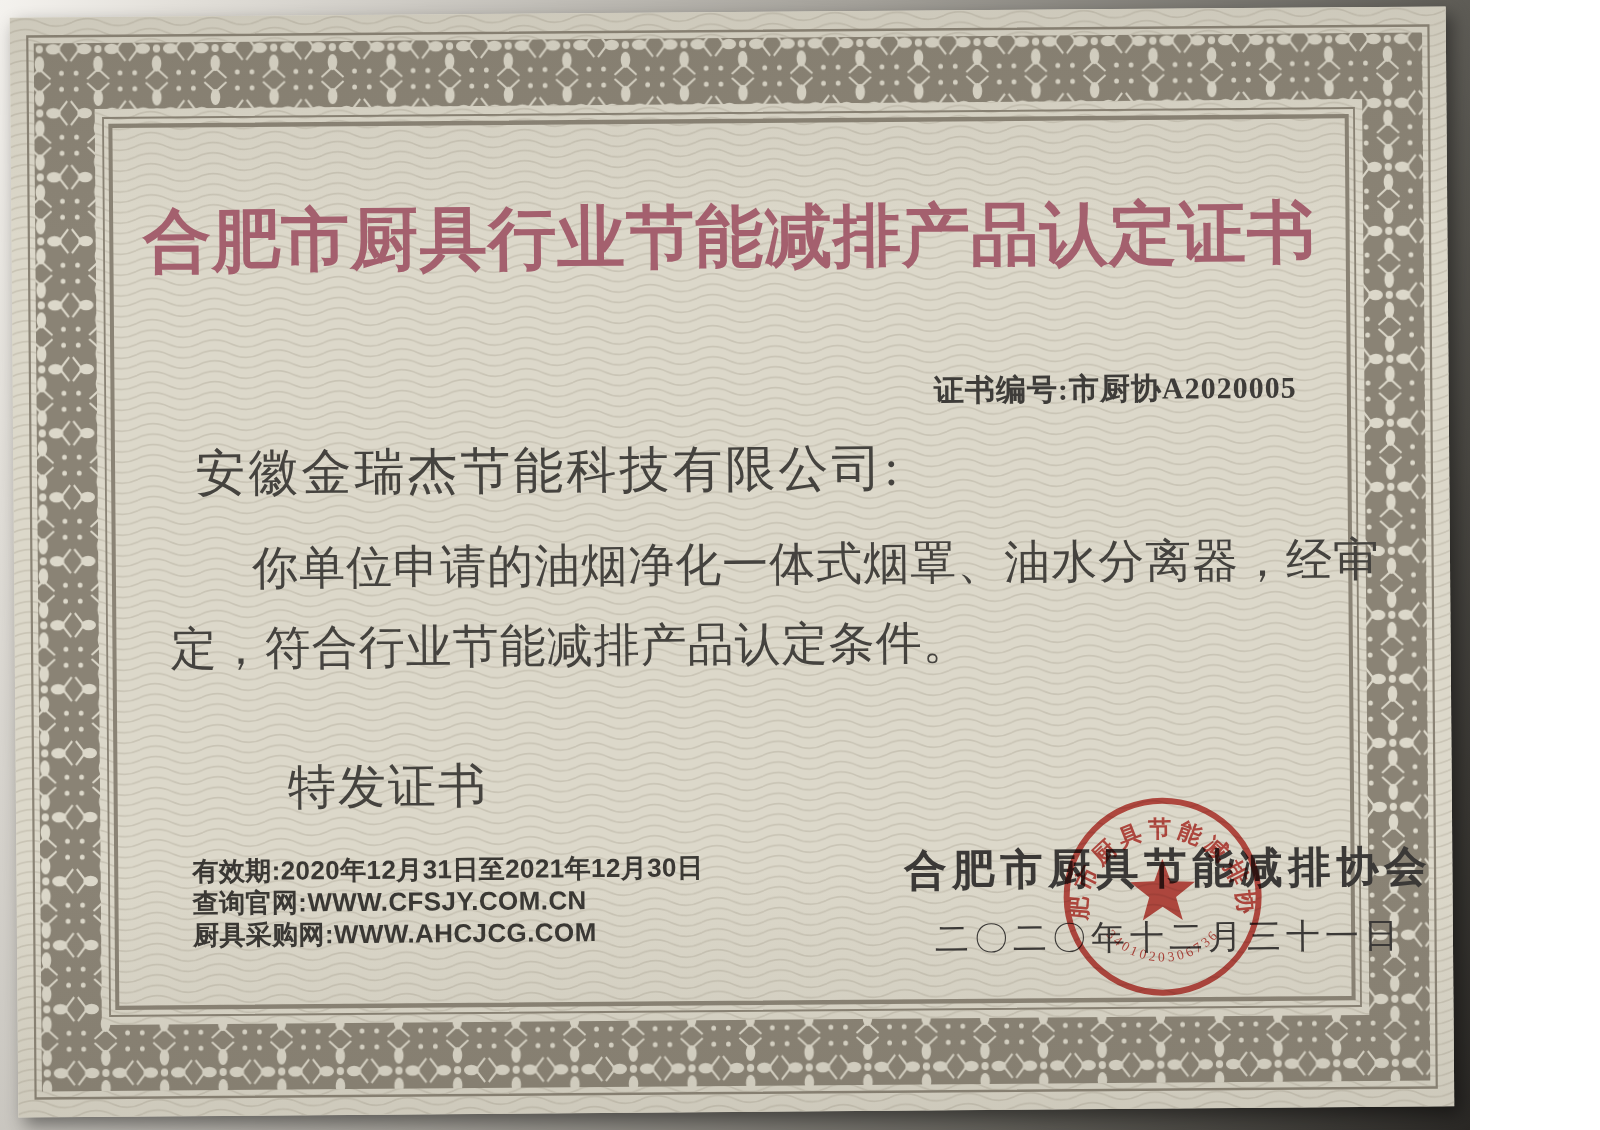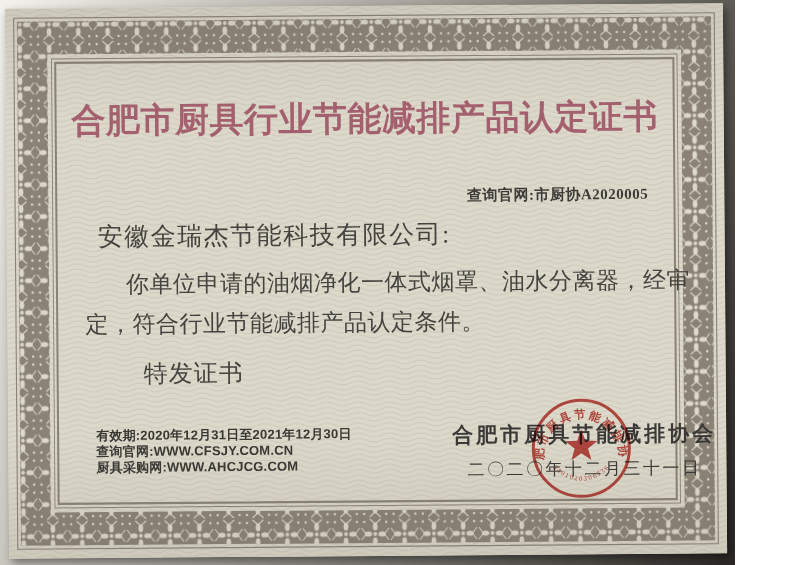--- a/index.html
+++ b/index.html
@@ -35,21 +35,21 @@
   }
 
   .recipient {
     position:absolute; left:91px; top:212px;
     font-size:25px; letter-spacing:1.5px; color:#45433f;
   }
 
   .body-l1 { position:absolute; left:119px; top:261px; font-size:23px; letter-spacing:0.5px; color:#45433f; }
   .body-l2 { position:absolute; left:78px;  top:301px; font-size:23px; letter-spacing:0.5px; color:#45433f; }
 
-  .issue { position:absolute; left:136px; top:350px; font-size:24px; letter-spacing:1px; color:#45433f; }
+  .issue { position:absolute; left:136px; top:370px; font-size:24px; letter-spacing:1px; color:#45433f; }
 
   .fleft {
     position:absolute; left:88px; top:420px;
     font-size:13px; font-weight:bold; color:#3a3834;
     line-height:16px; letter-spacing:0.2px;
     font-family:"Liberation Sans","DejaVu Sans",sans-serif;
   }
 
   .fright { position:absolute; left:428px; top:416px; width:296px; text-align:center; color:#3b3937; z-index:3; }
   .fright .org  { font-size:21px; letter-spacing:3px; font-weight:600; }
@@ -108,21 +108,21 @@
       <rect x="50.5" y="50.5" width="683" height="449" fill="none" stroke="#8a8375" stroke-width="1"></rect>
       <rect x="54.5" y="54.5" width="675" height="441" fill="none" stroke="#8a8375" stroke-width="2.2"></rect>
       <rect x="0" y="0" width="784" height="550" fill="url(#shade)"></rect>
     </svg>
 
     <div class="content">
 
       <div class="title">合肥市厨具行业节能减排产品认定证书</div>
 
       <div class="certno">
-        <span>查询官网:</span><span>市厨协A2020005</span>
+        <span>证书编号:</span><span>市厨协A2020005</span>
       </div>
 
       <div class="recipient">安徽金瑞杰节能科技有限公司:</div>
 
       <div class="body-l1">你单位申请的油烟净化一体式烟罩、油水分离器，经审</div>
       <div class="body-l2">定，符合行业节能减排产品认定条件。</div>
 
       <div class="issue">特发证书</div>
 
       <div class="fleft">

